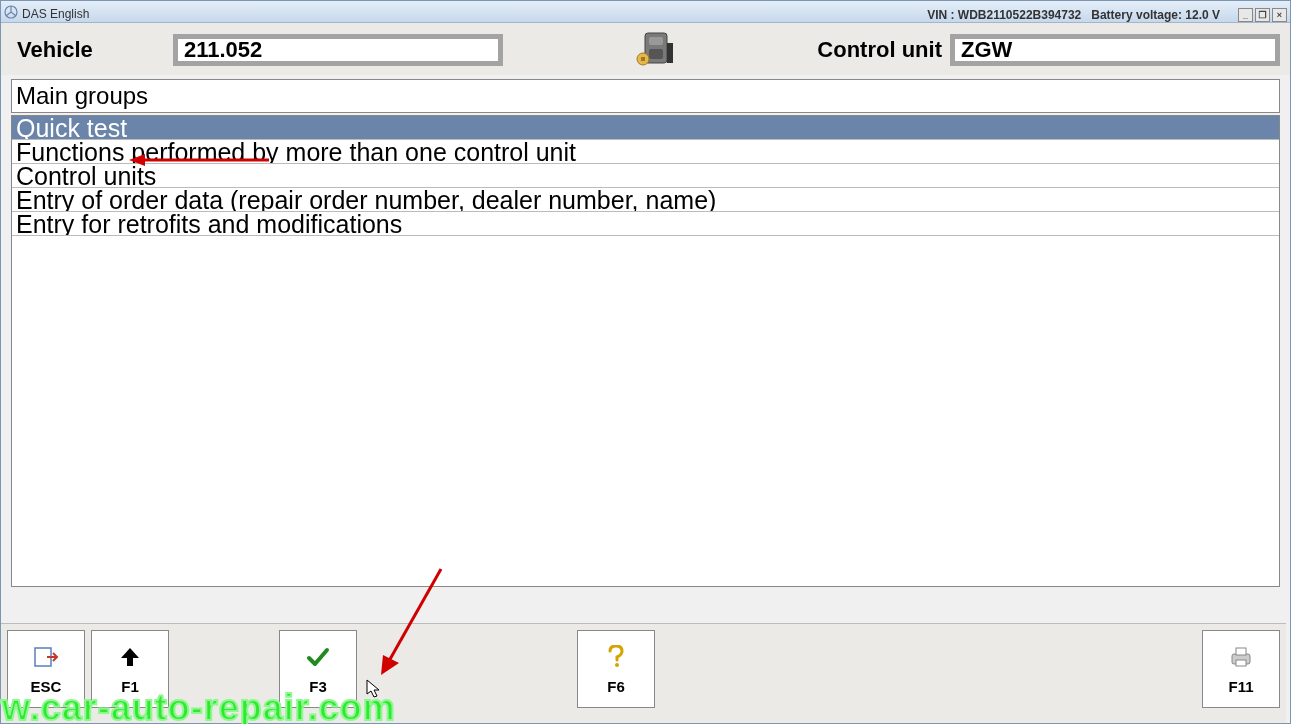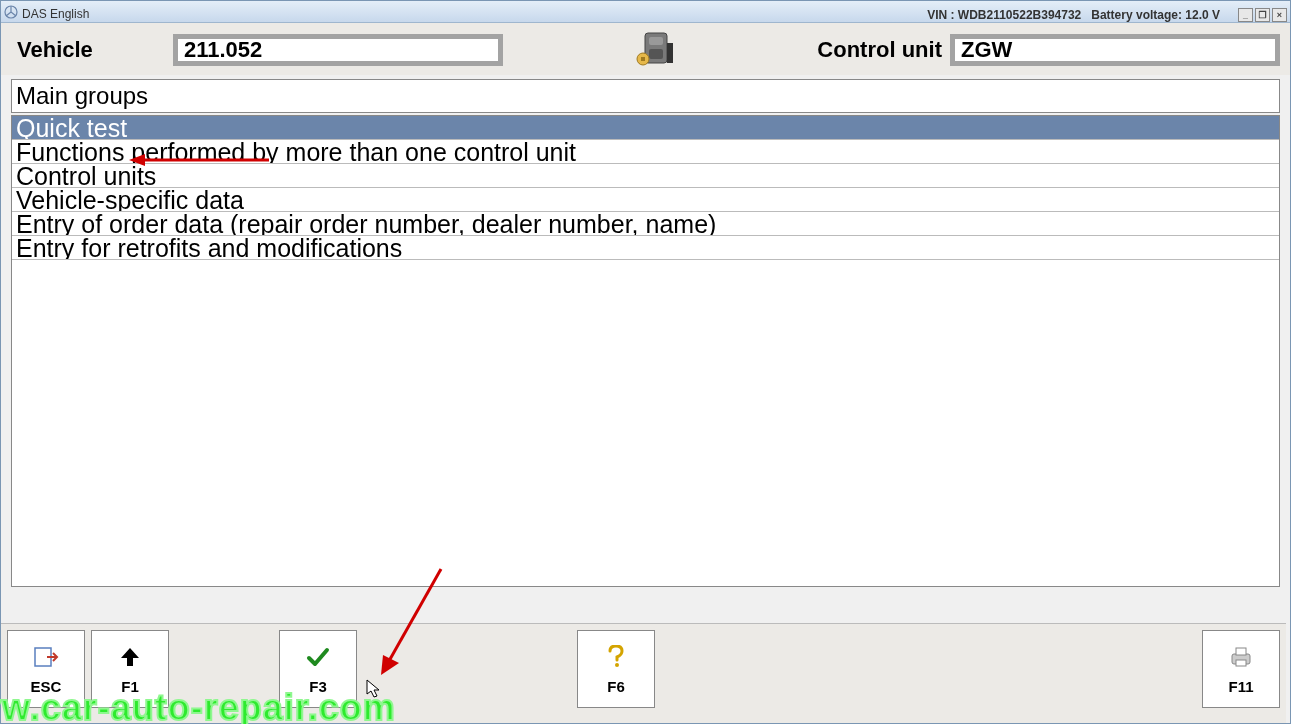--- a/index.html
+++ b/index.html
@@ -109,21 +109,20 @@
     <div class="header-label control-label">Control unit</div>
     <div class="header-field control-field">ZGW</div>
   </div>
 
   <div class="section-title">Main groups</div>
 
   <div class="list-area">
     <div class="list-row selected">Quick test</div>
     <div class="list-row">Functions performed by more than one control unit</div>
     <div class="list-row">Control units</div>
-    <div class="list-row">Vehicle-specific data</div>
     <div class="list-row">Entry of order data (repair order number, dealer number, name)</div>
     <div class="list-row">Entry for retrofits and modifications</div>
   </div>
 
   <div class="footer-bar">
     <div class="footer-group">
       <div class="fbutton">
         <span class="icon">
           <svg width="26" height="22" viewBox="0 0 26 22">
             <rect x="2" y="2" width="16" height="18" fill="#fff" stroke="#5a7fbf" stroke-width="1.5"></rect>

